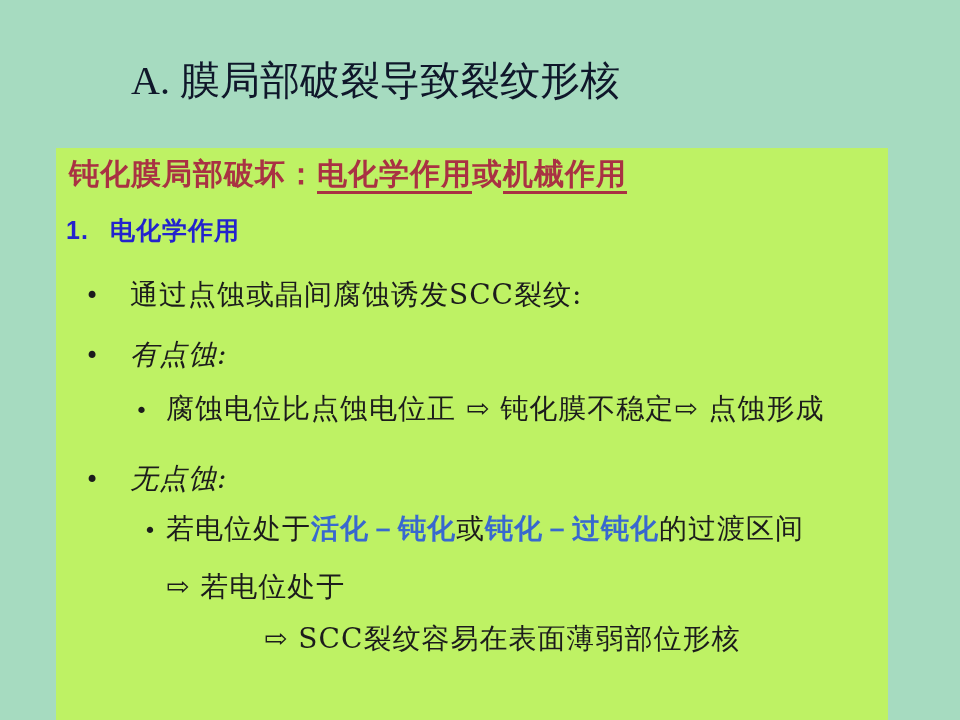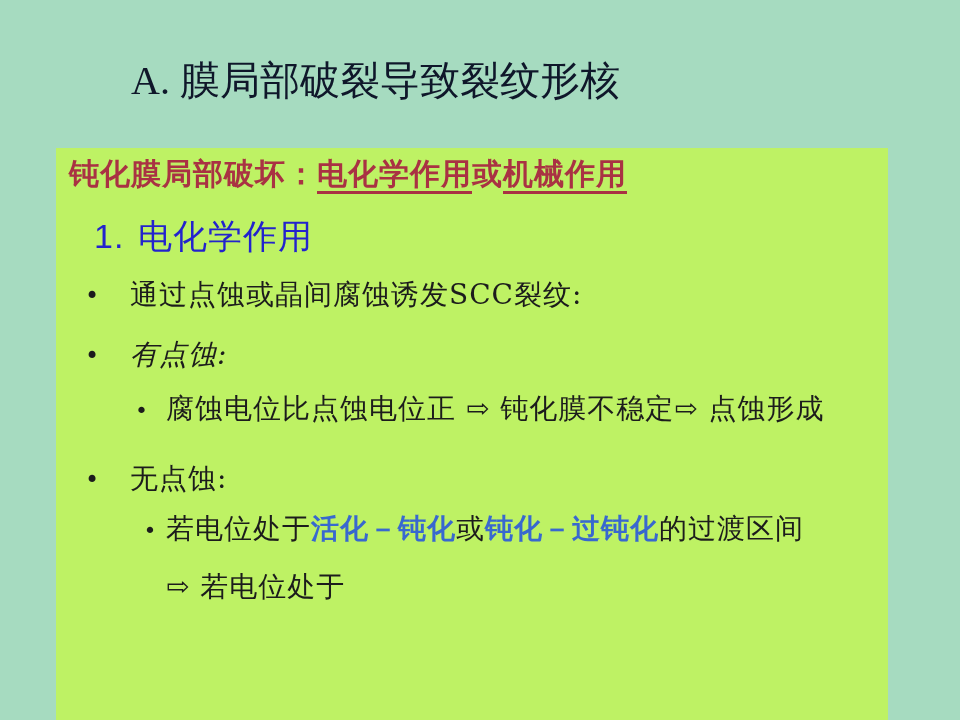--- a/index.html
+++ b/index.html
@@ -46,25 +46,24 @@
     letter-spacing: 1px;
   }
   .headline .u {
     border-bottom: 3px solid #a93243;
     padding-bottom: 1px;
   }
   .section-heading {
     left: 10px;
     top: 66px;
     font-family: "Liberation Sans", sans-serif;
-    font-weight: normal;
-    font-size: 34px;
+    font-weight: bold;
+    font-size: 25px;
     color: #2323cd;
     letter-spacing: 1px;
-    margin-left: 28px;
   }
   .section-heading .num {
     display: inline-block;
     width: 44px;
   }
   .body-text {
     font-size: 28px;
     color: #1c1c1c;
     letter-spacing: 1px;
   }
@@ -83,21 +82,21 @@
   }
   .sub-bullet-line .dot {
     display: inline-block;
     width: 31px;
     font-family: "DejaVu Sans", sans-serif;
     font-size: 22px;
   }
   .b1 { top: 128px; }
   .b2 { top: 188px; font-style: italic; }
   .sb1 { top: 242px; }
-  .b3 { top: 312px; }
+  .b3 { top: 312px; font-style: italic; }
   .sb2 { top: 362px; text-align: center; }
   .arrow1 { top: 420px; left: 110px; }
   .arrow2 { top: 472px; left: 208px; }
   .blue-term {
     color: #3868cf;
     font-weight: bold;
   }
 </style>
 </head>
 <body>
@@ -131,14 +130,17 @@
   </div>
 
   <div class="line body-text sub-bullet-line sb2">
     <span class="dot">•</span><span>若电位处于</span><span class="blue-term">活化－钝化</span><span>或</span><span class="blue-term">钝化－过钝化</span><span>的过渡区间</span>
   </div>
 
   <div class="line body-text arrow1">
     <span>⇨ 若电位处于</span>
   </div>
 
+  <div class="line body-text arrow2">
+    <span>⇨ SCC裂纹容易在表面薄弱部位形核</span>
+  </div>
 
 </div>
 
 </body></html>

